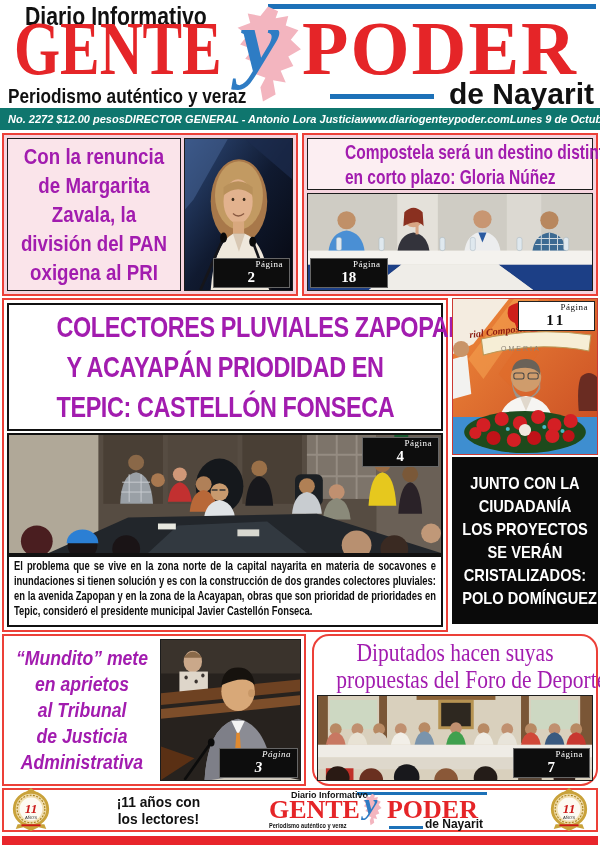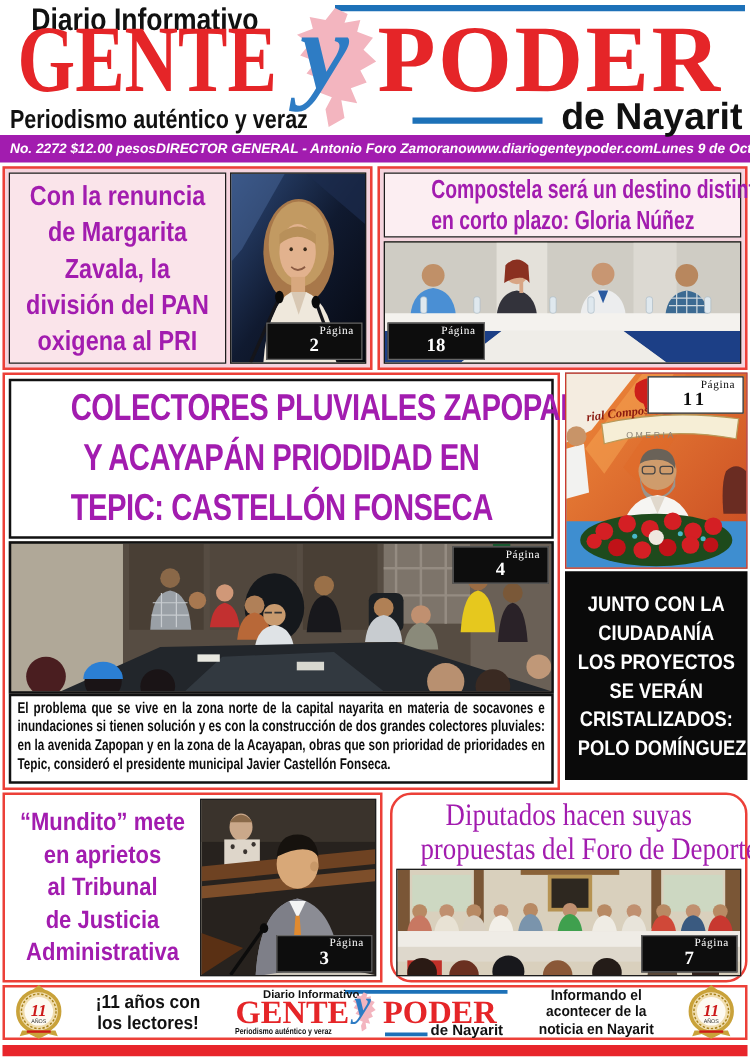--- a/index.html
+++ b/index.html
@@ -16,21 +16,21 @@
              font-size:76px; line-height:76px; color:#e52528; letter-spacing:2px; white-space:nowrap; }
   .map-wrap { position:absolute; left:230px; top:4px; width:76px; height:100px; }
   .script-y { position:absolute; left:240px; top:-8px; font-family:"Liberation Serif",serif; font-style:italic;
               font-weight:bold; font-size:88px; line-height:100px; color:#2e7cc4; }
   .tagline { position:absolute; left:8px; top:84px; font-weight:bold; font-size:21px; color:#111;
              transform:scaleX(.82); transform-origin:left top; white-space:nowrap; }
   .midline { position:absolute; left:330px; top:94px; width:104px; height:5px; background:#1d71b8; }
   .region { position:absolute; right:6px; top:77px; font-weight:bold; font-size:30px; color:#111; white-space:nowrap; }
 
   
-  .infobar { width:600px; height:22px; background:#a21caf; color:#fff; display:flex; align-items:center;
+  .infobar { width:600px; height:22px; background:#0f766e; color:#fff; display:flex; align-items:center;
              justify-content:space-between; padding:0 8px; font-size:11px; font-weight:bold; font-style:italic; }
   .infobar span { white-space:nowrap; }
 
   
   .row { display:flex; margin:0 2px; }
   .box-red { border:2px solid #ec4038; }
   .panel { border:1px solid #1c1c1c; }
   .hl { font-weight:bold; text-align:center; display:flex; flex-direction:column; justify-content:center; color:#a21caf; }
   .hl .ln { display:block; white-space:nowrap; transform:scaleX(var(--sx,1)); }
   .photo { position:relative; overflow:hidden; background:#9a948a; }
@@ -66,21 +66,21 @@
   .polo-photo { height:157px; border:1px solid #cc3a32; }
   .polo-banner { position:absolute; left:16px; top:26px; font-family:"Liberation Serif",serif; font-style:italic;
                  font-weight:bold; font-size:10px; color:#8a1a10; transform:rotate(-7deg); white-space:nowrap; }
   .polo-sub { position:absolute; left:48px; top:46px; font-size:7px; letter-spacing:2px; color:#8d8478; }
   .polo-black { flex:0 0 167px; margin-top:2px; background:#0a0a0a; color:#fff; display:flex; flex-direction:column;
                 justify-content:center; text-align:center; font-weight:bold; font-size:17px; line-height:23px; }
   .polo-black .ln { display:block; white-space:nowrap; transform:scaleX(.86); }
 
   
   .botrow { margin-top:2px; height:152px; gap:6px; }
-  .mun-box { width:304px; background:#fff; padding:3px; display:flex; gap:3px; }
+  .mun-box { width:304px; background:#fff; padding:3px; display:flex; gap:3px;font-style:italic; }
   .mun-hl { flex:0 0 126px; font-size:20px; line-height:26px; --sx:.88; }
   .mun-photo { flex:1; border:1px solid #1c1c1c; }
   .dip-box { width:286px; background:#fff; padding:3px; display:flex; flex-direction:column; gap:2px;border-radius:17px; }
   .dip-hl { height:54px; font-family:"Liberation Serif",serif; font-weight:normal; font-size:25px; line-height:27px; --sx:.86; }
   .dip-photo { flex:1; border:1px solid #1c1c1c; }
 
   
   .footer { margin:2px 2px 0; height:44px; display:flex; align-items:center; justify-content:space-between;
             padding:0 6px; background:#fff; }
   .ann-text { font-weight:bold; font-size:15px; line-height:17px; text-align:center; color:#111; }
@@ -117,21 +117,21 @@
   </div>
   <div class="script-y">y</div>
   <div class="t-poder">PODER</div>
   <div class="tagline">Periodismo auténtico y veraz</div>
   <div class="midline"></div>
   <div class="region">de Nayarit</div>
 </div>
 
 <div class="infobar">
   <span>No. 2272 $12.00 pesos</span>
-  <span>DIRECTOR GENERAL  -  Antonio Foro Zamorano</span>
+  <span>DIRECTOR GENERAL  -  Antonio Lora Justicia</span>
   <span>www.diariogenteypoder.com</span>
   <span>Lunes 9 de Octubre de 2017</span>
 </div>
 
 <div class="row toprow">
 
   <div class="box-red pan-box">
     <div class="panel hl pan-hl">
       <div class="ln">Con la renuncia</div>
       <div class="ln">de Margarita</div>
@@ -464,25 +464,20 @@
     <svg class="ml-map" viewBox="0 0 60 84" preserveAspectRatio="none">
       <path d="M30,2 L38,6 L36,12 L46,10 L44,18 L54,22 L48,30 L56,38 L46,44 L50,52 L40,56 L44,66 L34,64 L36,76 L26,82 L24,70 L28,62 L18,58 L22,50 L12,46 L18,38 L8,34 L14,26 L6,20 L16,16 L14,8 L24,10 Z" fill="#f3b5bf"></path>
     </svg>
     <div class="ml-y">y</div>
     <div class="ml-poder">PODER</div>
     <div class="ml-tag">Periodismo auténtico y veraz</div>
     <div class="ml-line2"></div>
     <div class="ml-region">de Nayarit</div>
   </div>
 
-  <div class="slogan">
-    <div class="ln">Informando el</div>
-    <div class="ln">acontecer de la</div>
-    <div class="ln">noticia en Nayarit</div>
-  </div>
 
   <svg width="42" height="44" viewBox="0 0 44 46">
     <polygon points="17,4 22,0 27,4 25,8 19,8" fill="#c9a23a"></polygon>
     <circle cx="22" cy="22" r="18" fill="#f0ddae"></circle>
     <circle cx="22" cy="22" r="17.5" fill="none" stroke="#c9a23a" stroke-width="3"></circle>
     <circle cx="22" cy="22" r="14.5" fill="none" stroke="#a8821a" stroke-width="1.2" stroke-dasharray="2,1.5"></circle>
     <circle cx="22" cy="22" r="12" fill="#fdfaf2"></circle>
     <text x="22" y="26" text-anchor="middle" font-size="14" font-weight="bold" font-style="italic" fill="#cc1a1a" font-family="Liberation Serif, serif">11</text>
     <text x="22" y="32" text-anchor="middle" font-size="4.5" fill="#333" font-family="Liberation Sans, sans-serif">AÑOS</text>
     <path d="M8,38 L36,38 L38,43 L30,41 L22,45 L14,41 L6,43 Z" fill="#c9a23a"></path>

